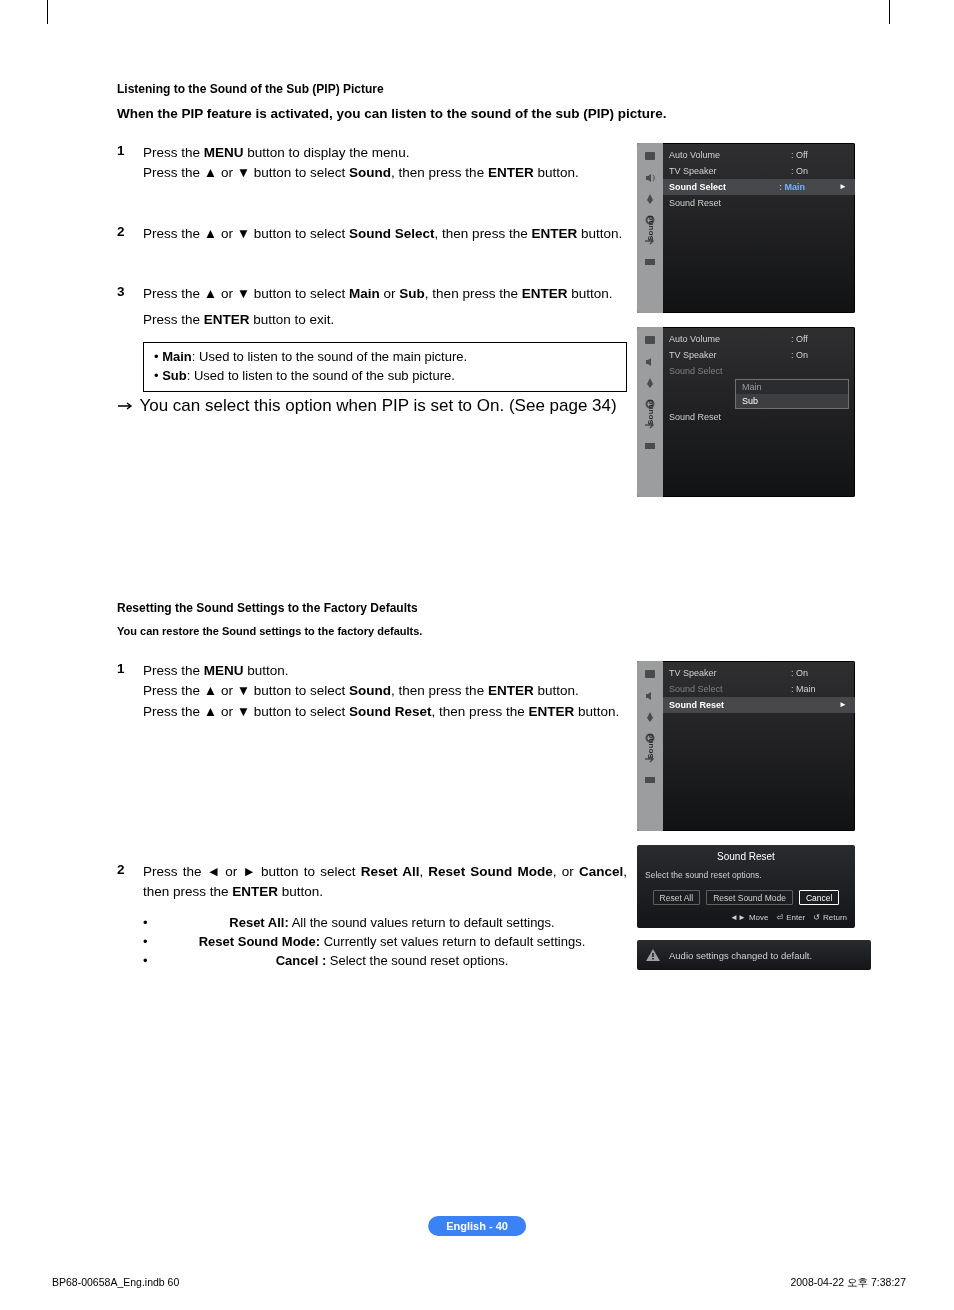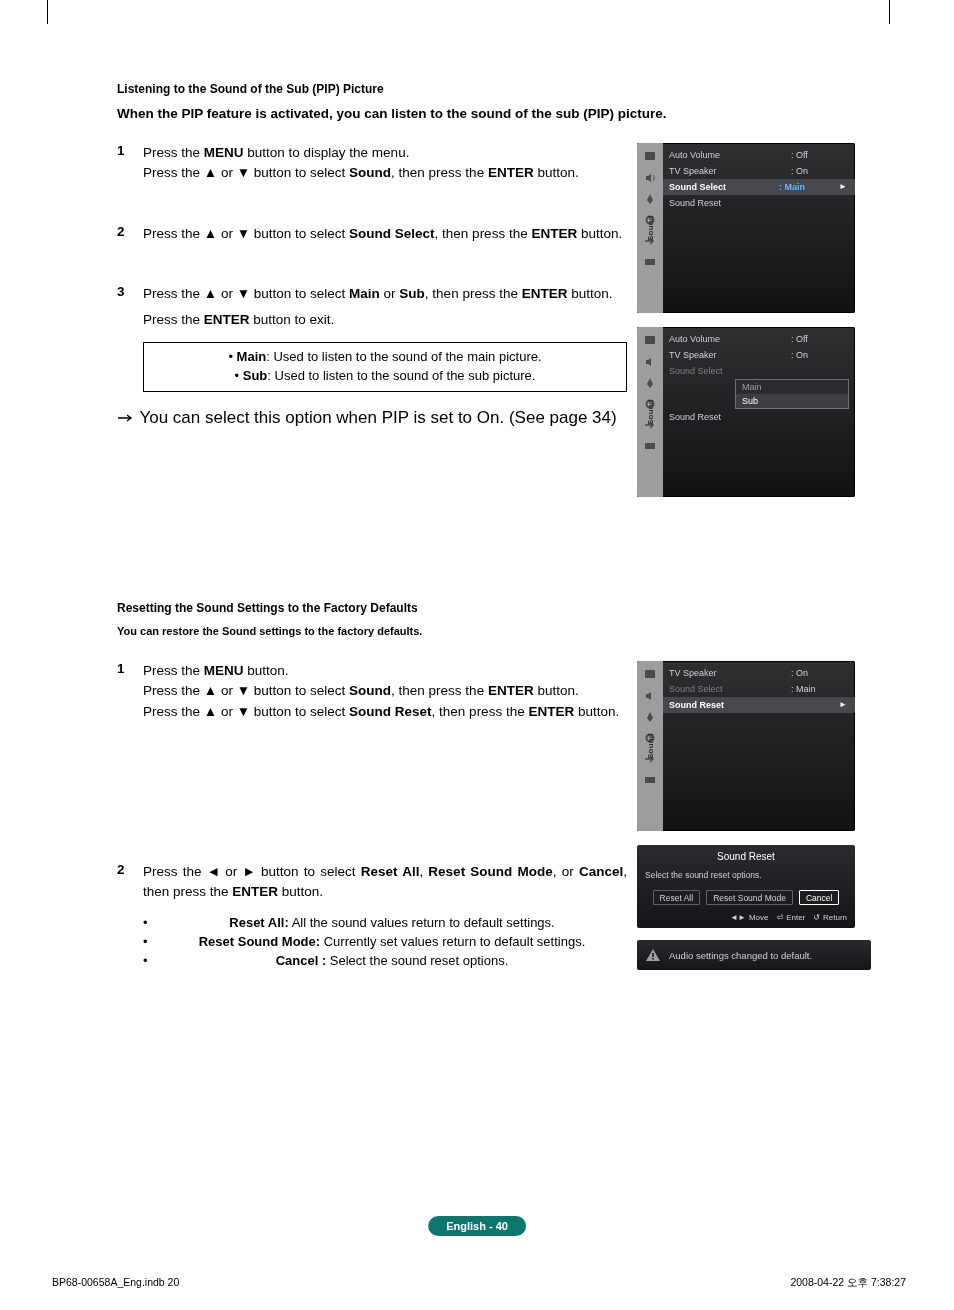--- a/index.html
+++ b/index.html
@@ -12,21 +12,21 @@
 
   h1.section-title { font-size: 12px; font-weight: bold; margin: 0 0 10px 0; color: #000; }
   .lede { font-size: 13.5px; font-weight: bold; margin: 0 0 22px 0; }
   .lede2 { font-size: 11px; font-weight: bold; margin: 0 0 24px 0; }
 
   .step { display: flex; margin: 0 0 40px 0; }
   .step .num { width: 26px; flex: none; font-weight: bold; font-size: 13.5px; }
   .step .body { font-size: 13.5px; line-height: 1.5; }
   .step-tight { margin-bottom: 12px; }
 
-  .note-box { border: 1px solid #000; padding: 5px 10px; margin: 6px 0 16px 26px; font-size: 13px; line-height: 1.45; text-align: center; }
+  .note-box { border: 1px solid #000; padding: 5px 10px; margin: 6px 0 4px 26px; font-size: 13px; line-height: 1.45; }
 
   .after-note { font-size: 17px; margin-left: 0; }
   .after-note .arrow { display: inline-block; width: 18px; height: 10px; vertical-align: baseline; }
   .after-note .arrow svg { display: inline-block; }
   .bold { font-weight: bold; }
 
   .col-left { width: 510px; }
   .row { display: flex; align-items: flex-start; }
   .row .col-left { flex: 0 0 510px; }
   .row .col-right { flex: 0 0 218px; margin-left: 10px; }
@@ -56,21 +56,21 @@
   .dialog .dbtns { display: flex; justify-content: center; gap: 6px; padding: 0 8px 6px 8px; }
   .dialog .dbtn { font-size: 8.5px; color: #cfd1d4; border: 1px solid #5e6063; padding: 1.5px 6px; border-radius: 1px; background: #1c1d1f; }
   .dialog .dbtn.sel { border-color: #fff; color: #fff; }
   .dialog .legend { display: flex; justify-content: flex-end; gap: 8px; padding: 2px 8px 6px 0; font-size: 8px; color: #cfd1d4; }
   .dialog .legend span { display: inline-flex; align-items: center; gap: 3px; }
 
   .toast { width: 218px; background: linear-gradient(#2a2b2e,#141518); color: #cfd1d4; font-size: 9.5px; border-radius: 2px; padding: 8px; display: flex; align-items: center; gap: 8px; }
   .toast .warn { width: 16px; height: 14px; flex: none; }
 
   
-  .page-badge { position: absolute; left: 50%; transform: translateX(-50%); bottom: 74px; background: #0f766e; color: #fff; font-size: 11px; font-weight: bold; padding: 4px 18px; border-radius: 12px; }
+  .page-badge { position: absolute; left: 50%; transform: translateX(-50%); bottom: 74px; background: #3b82f6; color: #fff; font-size: 11px; font-weight: bold; padding: 4px 18px; border-radius: 12px; }
 
   .footer-meta { position: absolute; bottom: 20px; left: 52px; right: 48px; display: flex; justify-content: space-between; font-size: 10.5px; color: #000; }
 
   
   .bullets { margin-left: 26px; font-size: 13px; line-height: 1.45; text-align: center; }
   .bullets .b { position: relative; padding-left: 14px; }
   .bullets .b::before { content: "•"; position: absolute; left: 0; top: 0; }
 
   
   .section2 { margin-top: 90px; }
@@ -369,16 +369,16 @@
           </div>
         </div>
       </div>
     </div>
 
   </div>
 
   <div class="page-badge">English - 40</div>
 
   <div class="footer-meta">
-    <span>BP68-00658A_Eng.indb   20</span>
+    <span>BP68-00658A_Eng.indb   60</span>
     <span>2008-04-22   오후 7:38:27</span>
   </div>
 </div>
 
 </body></html>

